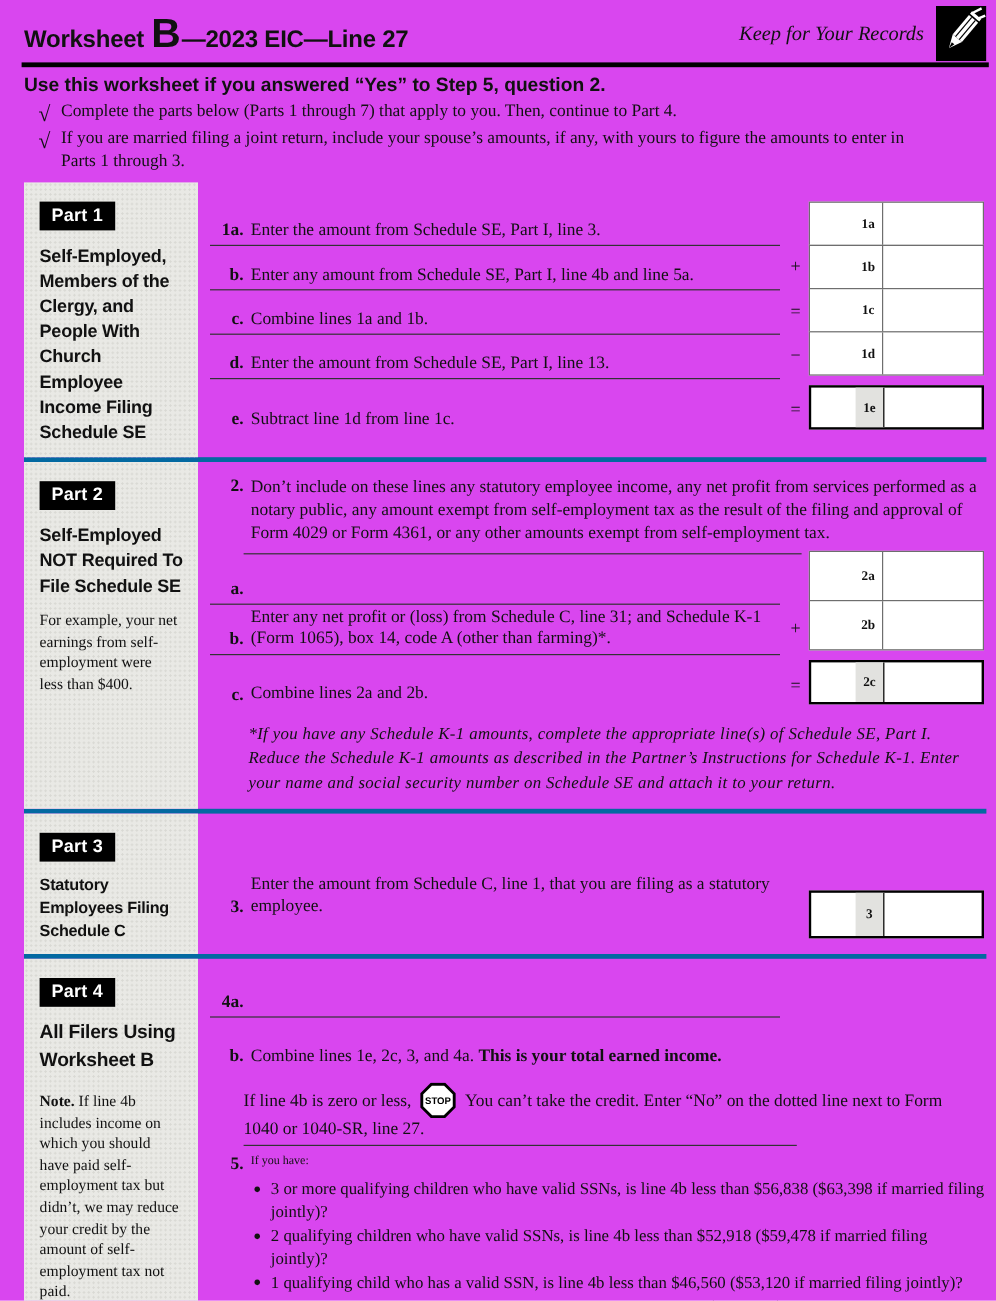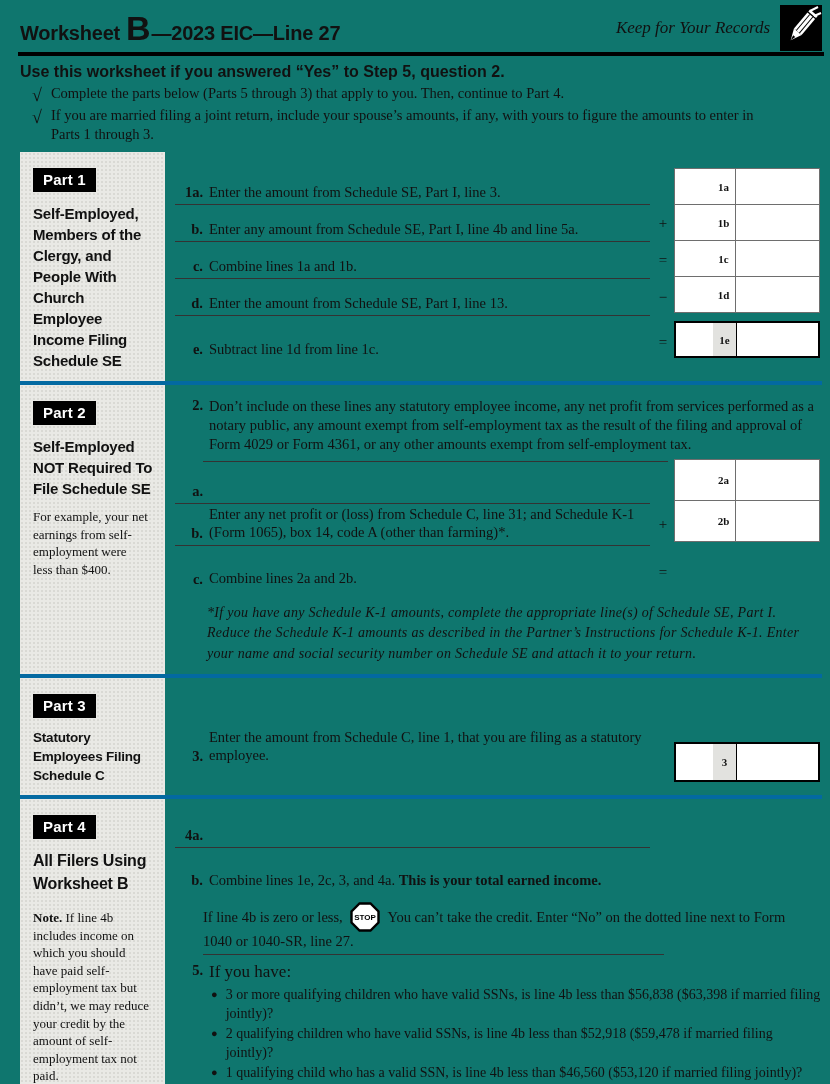--- a/index.html
+++ b/index.html
@@ -1,17 +1,17 @@
 <!DOCTYPE html>
 <html><head>
 <meta charset="utf-8">
 <style>
   html,body{margin:0;padding:0;background:#fff;}
   body{width:830px;height:1084px;overflow:hidden;font-family:"Liberation Serif",serif;color:#111;}
-  .page{position:relative;width:830px;height:1084px;background:#0f766e;}
+  .page{position:relative;width:830px;height:1084px;background:#d946ef;}
 
   
   .header{display:flex;justify-content:space-between;align-items:center;
           margin:0 6px 0 18px;padding:6px 2px 2px 2px;border-bottom:4px solid #000;height:44px;box-sizing:content-box;}
   .title{display:flex;align-items:baseline;font-family:"Liberation Sans",sans-serif;font-weight:bold;letter-spacing:-0.2px;}
   .title .tw,.title .tr{font-size:20px;}
   .title .tb{font-size:34px;margin:0 1px 0 6px;}
   .keepwrap{display:flex;align-items:center;gap:10px;}
   .keep{font-style:italic;font-size:17px;}
   .pencil{display:block;}
@@ -80,21 +80,21 @@
   .p3 .ltext{max-width:440px;}
 
   
   .p4 .r4a{margin-top:12px;}
   .p4 .r4b{margin-top:16px;height:28px;}
   .boldspan{font-weight:bold;}
   .stop-para{margin:10px 24px 0 28px;font-size:14.5px;line-height:1.3;max-width:620px;}
   .stopicon{vertical-align:-10px;margin:0 4px;}
   .rule2{border-bottom:1px solid #333;margin:3px 158px 0 28px;}
   .q5{display:flex;margin-top:7px;}
-  .q5 .ptext{font-size:17px;}
+  .q5 .ptext{font-size:10px;}
   .bullets{margin:3px 0 0 36px;}
   .bullet{display:flex;gap:8px;font-size:14px;line-height:1.36;margin-top:1px;}
   .bdot{font-size:11px;line-height:1.8;}
 </style>
 </head>
 <body>
 
 <div class="page">
 
   <div class="header">
@@ -118,21 +118,21 @@
         <line x1="30" y1="6" x2="38" y2="2" stroke="#fff" stroke-width="2"></line>
         <line x1="34" y1="11" x2="41" y2="8" stroke="#fff" stroke-width="2"></line>
       </svg>
     </div>
   </div>
 
   <div class="intro">
     <div class="intro-h">Use this worksheet if you answered “Yes” to Step 5, question 2.</div>
     <div class="chkline">
       <span class="chk">√</span>
-      <span class="t">Complete the parts below (Parts 5 through 3) that apply to you. Then, continue to Part 4.</span>
+      <span class="t">Complete the parts below (Parts 1 through 7) that apply to you. Then, continue to Part 4.</span>
     </div>
     <div class="chkline">
       <span class="chk">√</span>
       <span class="t">If you are married filing a joint return, include your spouse’s amounts, if any, with yours to figure the amounts to enter in Parts 1 through 3.</span>
     </div>
   </div>
 
   <div class="part p1">
     <div class="sidebar">
       <span class="badge">Part 1</span>
@@ -246,20 +246,24 @@
         <div class="btable">
           <div class="brow">
               <span class="blbl">2a</span>
               <span class="bval"></span>
             </div>
           <div class="brow">
               <span class="blbl">2b</span>
               <span class="bval"></span>
             </div>
         </div>
+        <div class="brow bbold">
+            <span class="blbl">2c</span>
+            <span class="bval"></span>
+          </div>
       </div>
     </div>
   </div>
 
   <div class="part p3 divided">
     <div class="sidebar">
       <span class="badge">Part 3</span>
       <div class="sbtitle" style="font-size:13.5px;max-width:126px;">Statutory Employees Filing Schedule C</div>
     </div>
     <div class="content">

